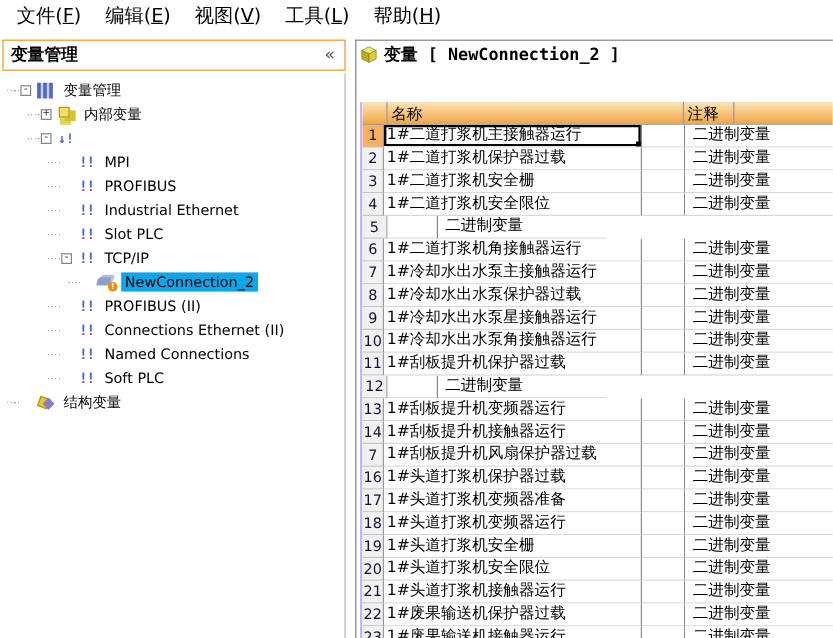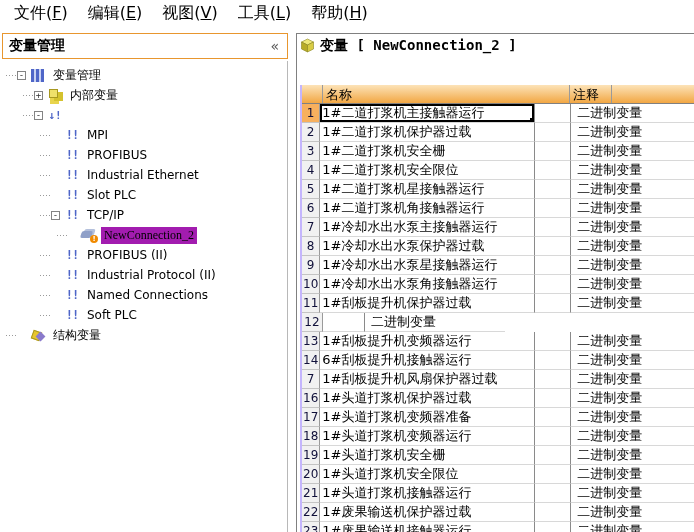--- a/index.html
+++ b/index.html
@@ -24,21 +24,21 @@
   .tree-item { height:20px; display:flex; align-items:center; font-size:12px;
                color:#000; white-space:nowrap; }
   .tree-item .stub { width:10px; height:1px;
         background:repeating-linear-gradient(90deg,#9a9a9a 0 1px,transparent 1px 3px);
         margin-right:1px; flex:none; }
   .expander { width:9px; height:9px; border:1px solid #848484; background:#fff;
               font-size:9px; line-height:6px; text-align:center; color:#333;
               margin-right:4px; flex:none; font-family:"DejaVu Sans Mono",monospace; }
   .expander.none { visibility:hidden; }
   .tree-label { padding:1px 3px; }
-  .tree-item.selected .tree-label { background:#a21caf;font-family:Liberation Serif, serif; }
+  .tree-item.selected .tree-label { background:#0ea5e9; }
 
   
   .ticon { width:16px; height:14px; margin-right:4px; flex:none; position:relative;
            display:inline-flex; align-items:center; justify-content:center; }
   .ticon.bars { background:
       linear-gradient(#4F66C8,#4F66C8),linear-gradient(#4F66C8,#4F66C8),linear-gradient(#4F66C8,#4F66C8),
       linear-gradient(#C9D2F2,#C9D2F2);
       background-size:3px 13px,3px 13px,3px 13px,13px 13px;
       background-position:1px 1px,6px 1px,11px 1px,1px 1px; background-repeat:no-repeat; }
   .ticon.chan { color:#4F66C8; font-weight:bold; font-size:12px; letter-spacing:-1px;
@@ -167,21 +167,21 @@
       <div class="tree-item" style="padding-left: 38px;">
         <span class="stub"></span>
         <span class="expander none"></span>
         <span class="ticon chan">!!</span>
         <span class="tree-label">PROFIBUS (II)</span>
       </div>
       <div class="tree-item" style="padding-left: 38px;">
         <span class="stub"></span>
         <span class="expander none"></span>
         <span class="ticon chan">!!</span>
-        <span class="tree-label">Industrial Protocol (II)</span>
+        <span class="tree-label">Connections Ethernet (II)</span>
       </div>
       <div class="tree-item" style="padding-left: 38px;">
         <span class="stub"></span>
         <span class="expander none"></span>
         <span class="ticon chan">!!</span>
         <span class="tree-label">Named Connections</span>
       </div>
       <div class="tree-item" style="padding-left: 38px;">
         <span class="stub"></span>
         <span class="expander none"></span>
@@ -234,21 +234,20 @@
           <div class="gc gc-type">二进制变量</div>
         </div>
         <div class="grid-row">
           <div class="gc gc-num">4</div>
           <div class="gc gc-name">1#二道打浆机安全限位</div>
           <div class="gc gc-comment"></div>
           <div class="gc gc-type">二进制变量</div>
         </div>
         <div class="grid-row">
           <div class="gc gc-num">5</div>
-          <div class="gc gc-name">1#二道打浆机星接触器运行</div>
           <div class="gc gc-comment"></div>
           <div class="gc gc-type">二进制变量</div>
         </div>
         <div class="grid-row">
           <div class="gc gc-num">6</div>
           <div class="gc gc-name">1#二道打浆机角接触器运行</div>
           <div class="gc gc-comment"></div>
           <div class="gc gc-type">二进制变量</div>
         </div>
         <div class="grid-row">
@@ -287,21 +286,21 @@
           <div class="gc gc-type">二进制变量</div>
         </div>
         <div class="grid-row">
           <div class="gc gc-num">13</div>
           <div class="gc gc-name">1#刮板提升机变频器运行</div>
           <div class="gc gc-comment"></div>
           <div class="gc gc-type">二进制变量</div>
         </div>
         <div class="grid-row">
           <div class="gc gc-num">14</div>
-          <div class="gc gc-name">6#刮板提升机接触器运行</div>
+          <div class="gc gc-name">1#刮板提升机接触器运行</div>
           <div class="gc gc-comment"></div>
           <div class="gc gc-type">二进制变量</div>
         </div>
         <div class="grid-row">
           <div class="gc gc-num">7</div>
           <div class="gc gc-name">1#刮板提升机风扇保护器过载</div>
           <div class="gc gc-comment"></div>
           <div class="gc gc-type">二进制变量</div>
         </div>
         <div class="grid-row">

